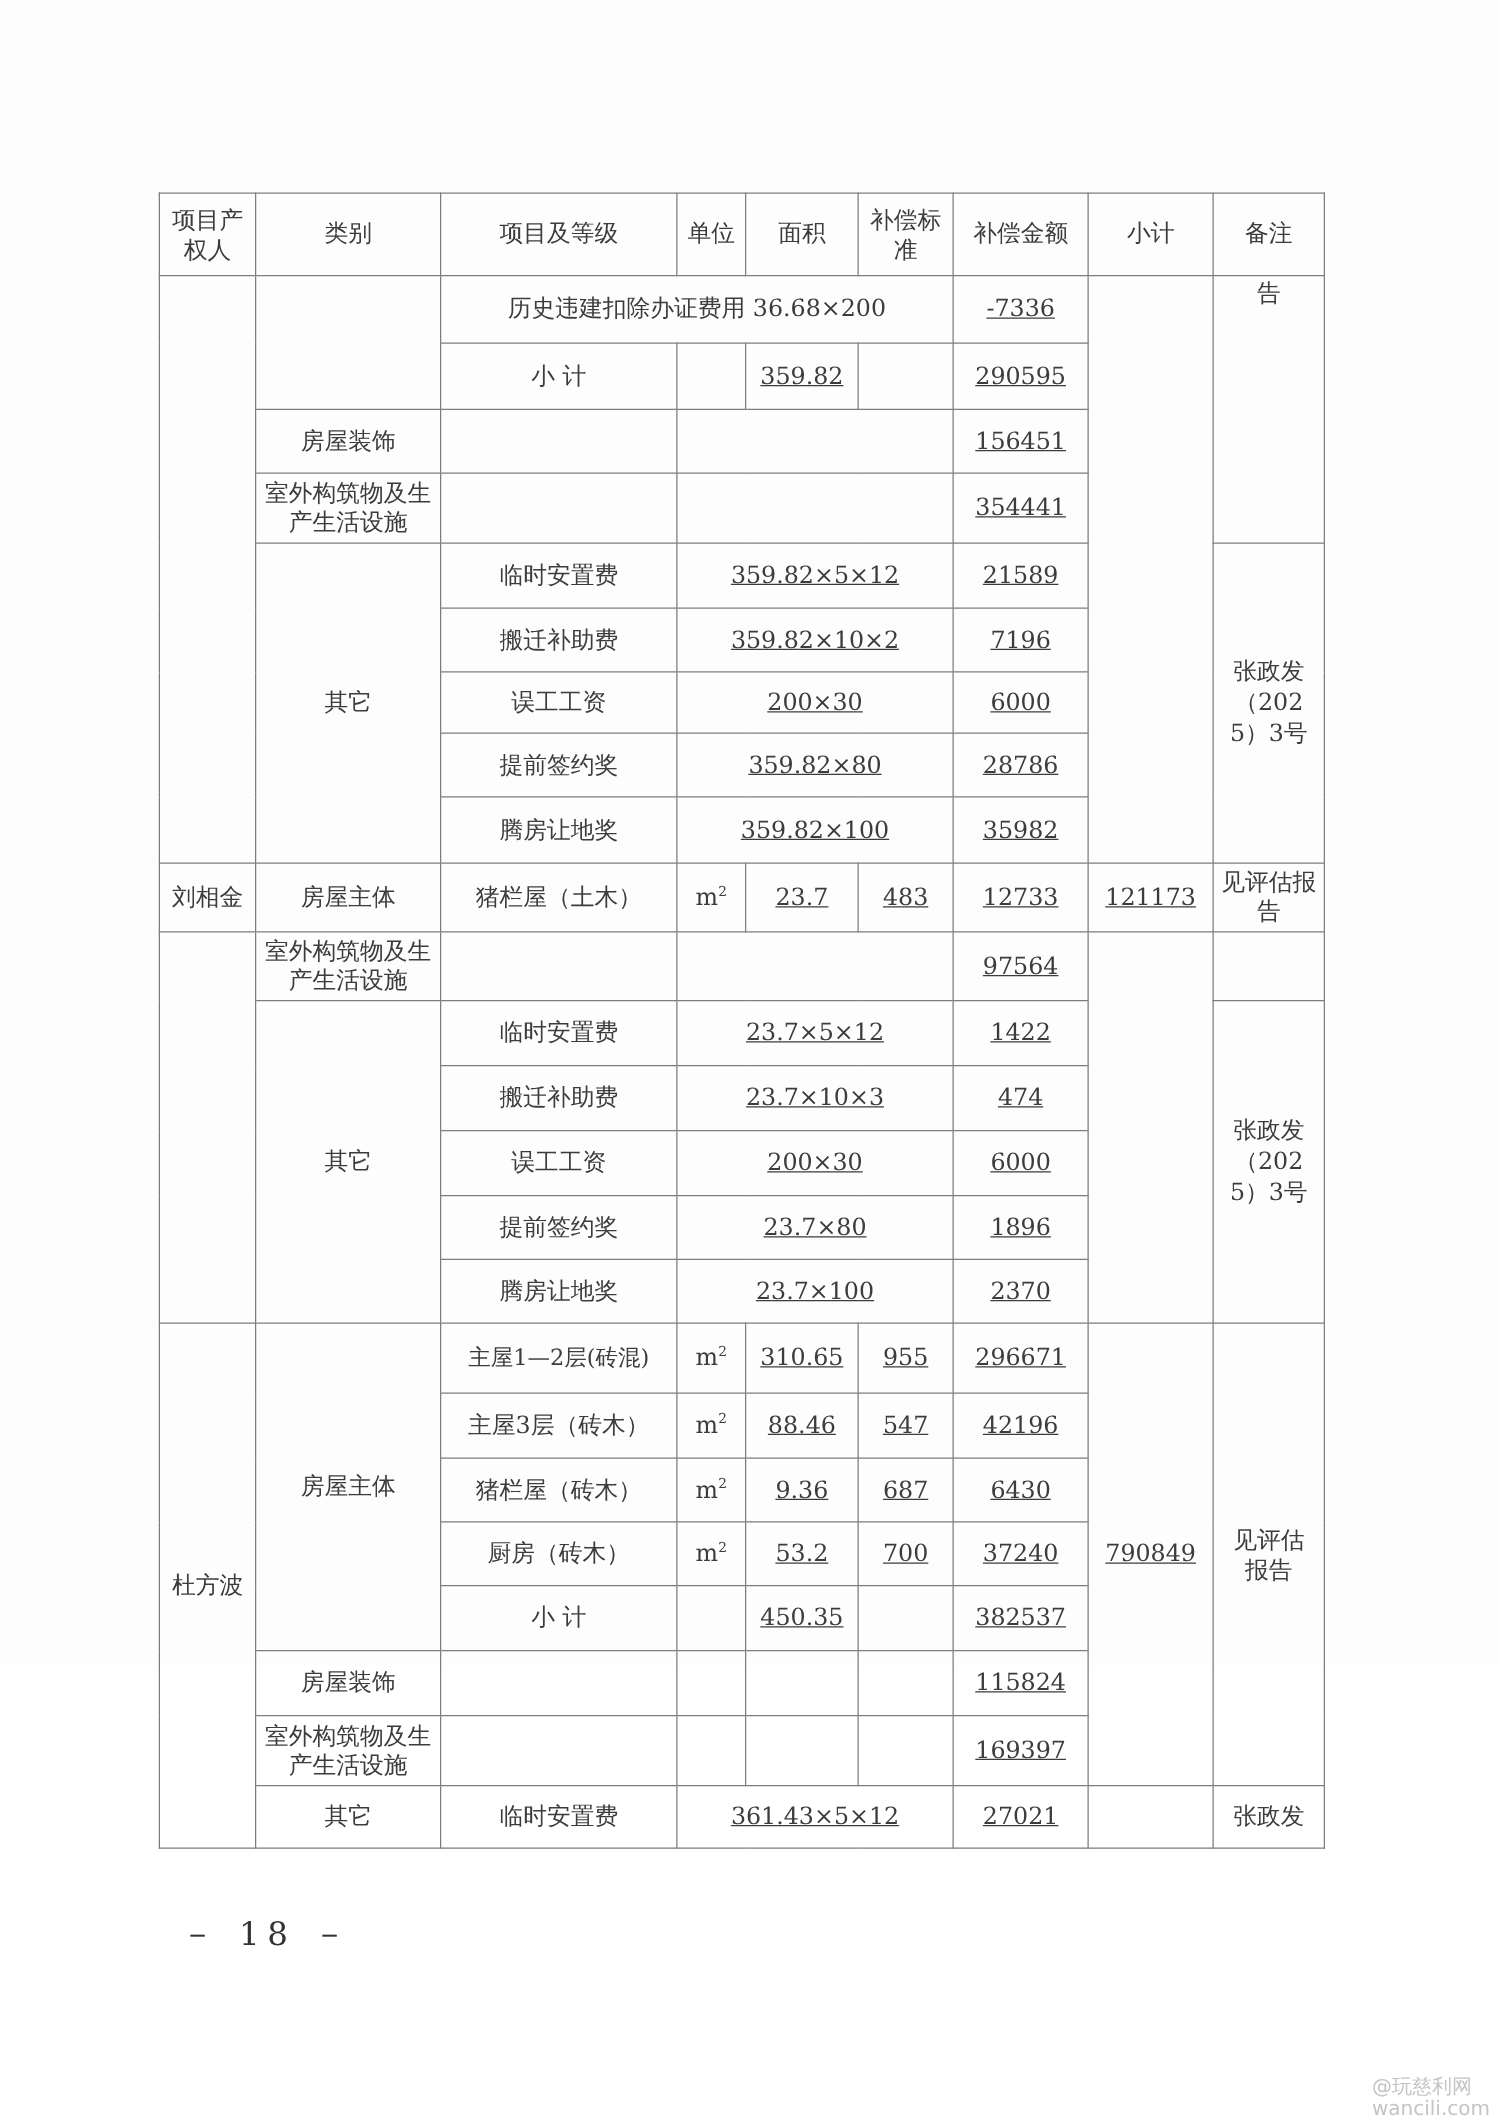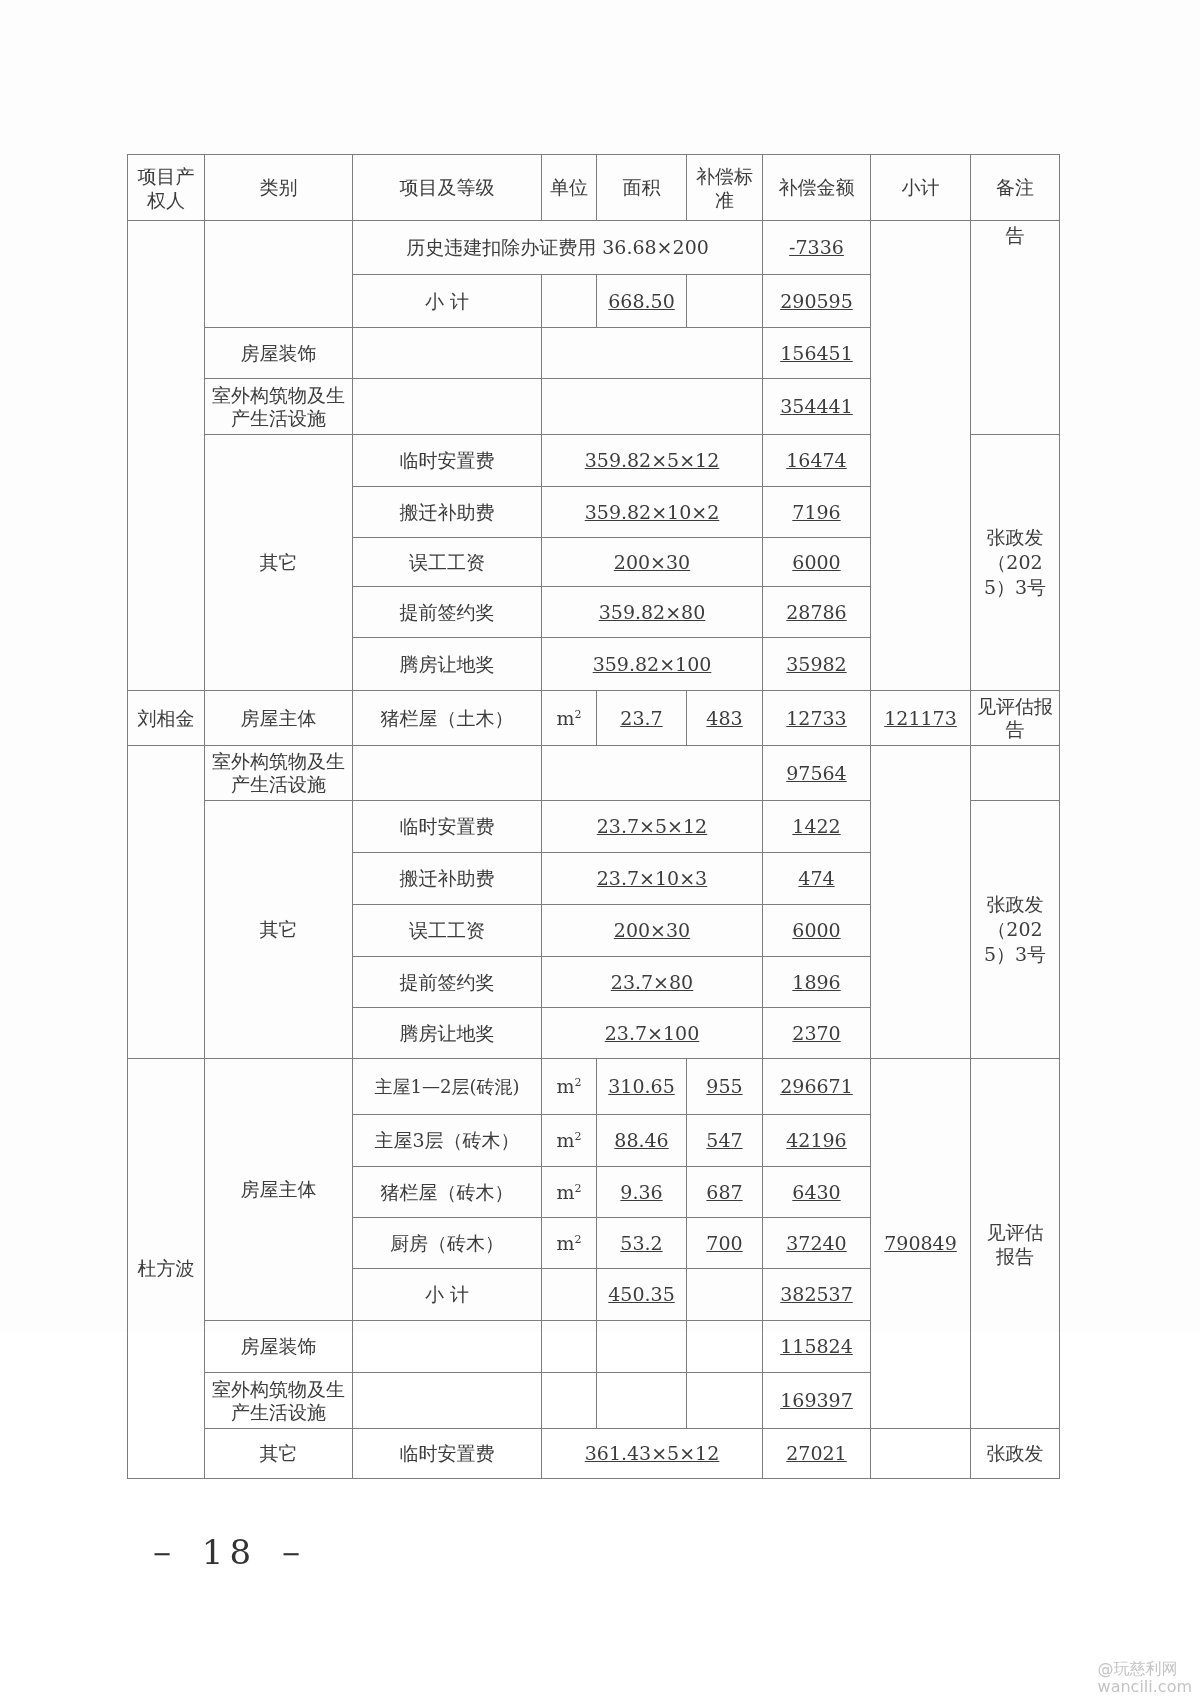--- a/index.html
+++ b/index.html
@@ -7,21 +7,21 @@
          font-family: "DejaVu Serif", "Liberation Serif", serif; color: #3a3a3a; }
   .page { position: absolute; left: 0; top: 0; width: 1200px; height: 1332px; background: #fdfdfd; }
   table.comp { position: absolute; left: 127px; top: 154px; border-collapse: collapse; table-layout: fixed; width: 932px; }
   table.comp td { border: 1.5px solid #7d7d7d; text-align: center; vertical-align: middle; padding: 0 2px;
                   font-size: 19px; line-height: 25px; color: #3c3c3c; overflow: hidden; }
   table.comp td.hdr { font-size: 19px; }
   table.comp td.top { vertical-align: top; padding-top: 2px; }
   .num { font-family: "DejaVu Serif", "Liberation Serif", serif; letter-spacing: 0px; text-decoration: underline; }
   .sup { font-size: 11px; vertical-align: super; line-height: 0; }
   .unit { font-size: 17px; }
-  .pagenum { position: absolute; left: 145px; top: 1530px; font-size: 34px; color: #333; letter-spacing: 6px;
+  .pagenum { position: absolute; left: 145px; top: 1530px; font-size: 26px; color: #333; letter-spacing: 6px;
              font-family: "DejaVu Serif", "Liberation Serif", serif; }
   .wm { position: absolute; right: 8px; top: 1660px; font-size: 16px; line-height: 18px; color: #c4c4c4;
         font-family: "DejaVu Sans", "Liberation Sans", sans-serif; }
 </style>
 </head>
 <body>
 
 <div class="page">
 <table class="comp">
   <colgroup>
@@ -53,41 +53,41 @@
     <td rowspan="9"></td>
     <td rowspan="2"></td>
     <td colspan="4">历史违建扣除办证费用 36.68×200</td>
     <td class="num">-7336</td>
     <td rowspan="9"></td>
     <td rowspan="4" class="top">告</td>
   </tr>
   <tr style="height:53px">
     <td>小 计</td>
     <td></td>
-    <td class="num">668.50</td>
+    <td class="num">359.82</td>
     <td></td>
     <td class="num">290595</td>
   </tr>
   <tr style="height:51px">
     <td>房屋装饰</td>
     <td></td>
     <td colspan="3"></td>
     <td class="num">156451</td>
   </tr>
   <tr style="height:56px">
     <td style="line-height:23px">室外构筑物及生产生活设施</td>
     <td></td>
     <td colspan="3"></td>
     <td class="num">354441</td>
   </tr>
   <tr style="height:52px">
     <td rowspan="5">其它</td>
     <td>临时安置费</td>
     <td colspan="3" class="num">359.82×5×12</td>
-    <td class="num">16474</td>
+    <td class="num">21589</td>
     <td rowspan="5" style="padding:0 8px;word-break:break-all;">张政发（2025）3号</td>
   </tr>
   <tr style="height:51px">
     <td>搬迁补助费</td>
     <td colspan="3" class="num">359.82×10×2</td>
     <td class="num">7196</td>
   </tr>
   <tr style="height:49px">
     <td>误工工资</td>
     <td colspan="3" class="num">200×30</td>

